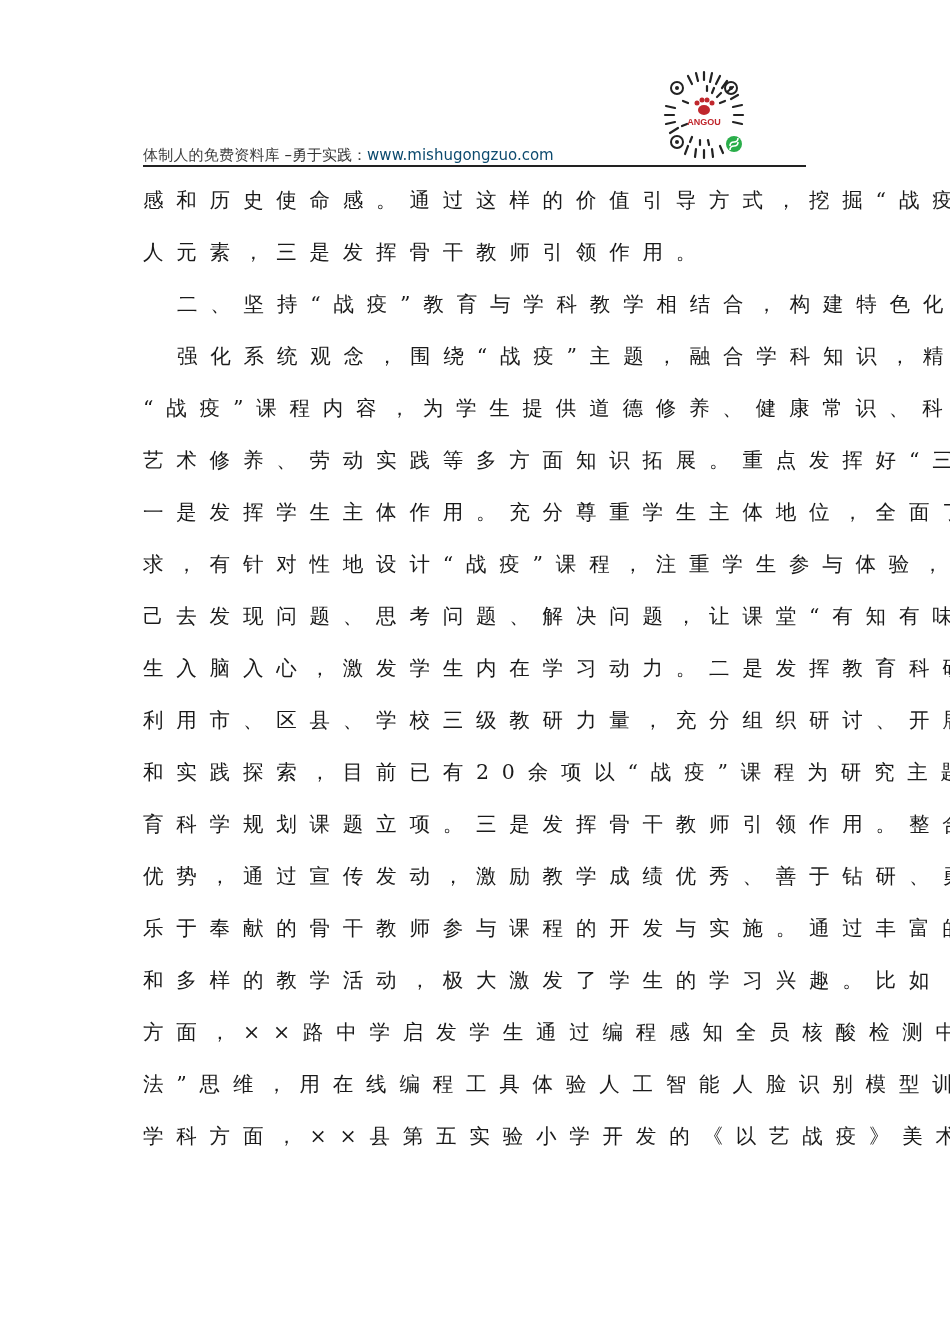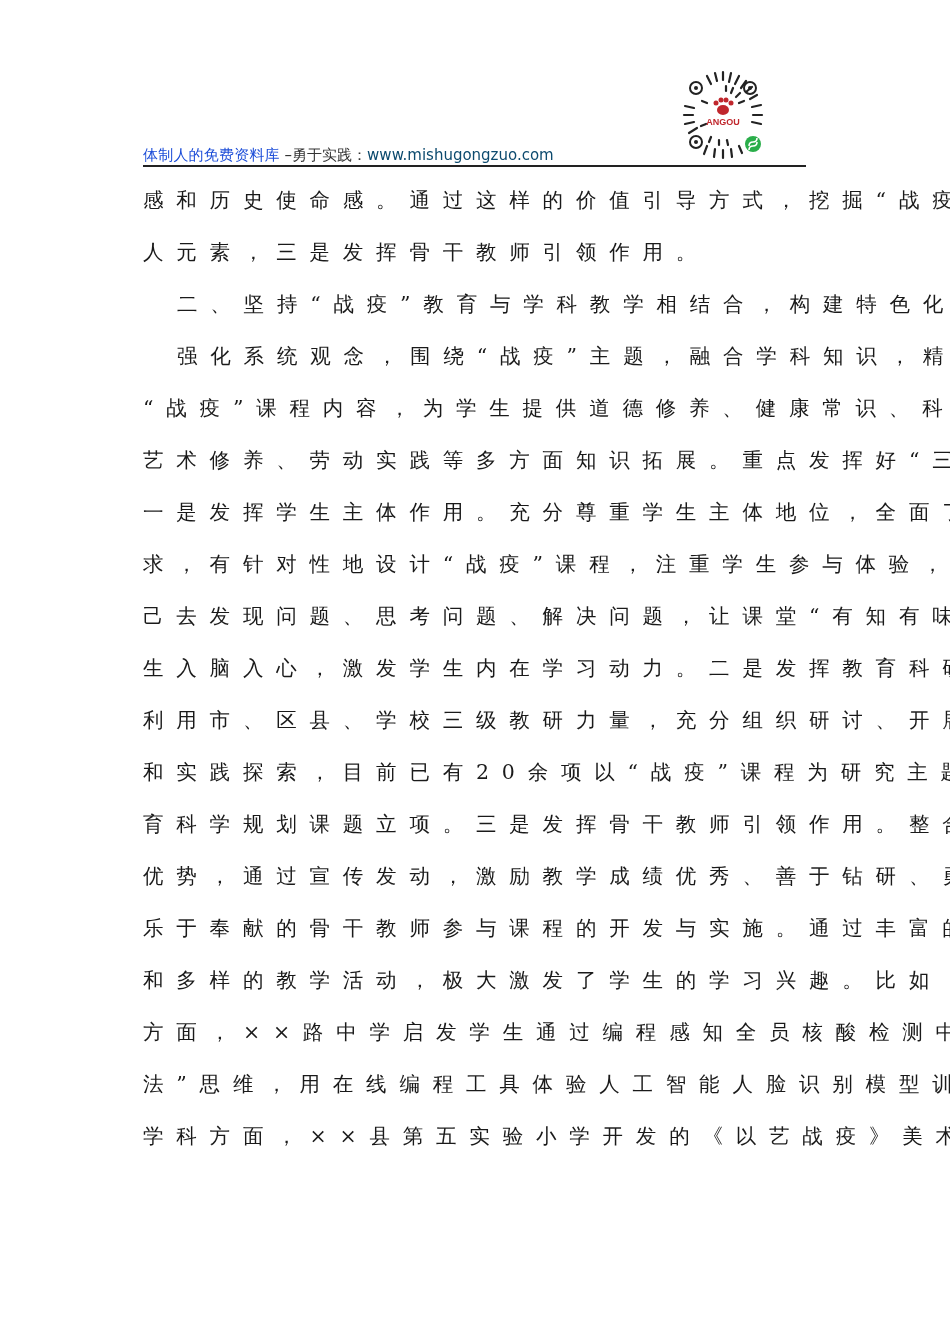--- a/index.html
+++ b/index.html
@@ -1,23 +1,23 @@
 <!DOCTYPE html>
 <html><head>
 <meta charset="utf-8">
 <style>
   html, body { margin: 0; padding: 0; background: #ffffff; }
   body { width: 950px; height: 1344px; position: relative; overflow: hidden; font-family: "DejaVu Serif", "Liberation Serif", serif; }
   .page { position: absolute; left: 0; top: 0; width: 950px; height: 1344px; background: #fff; }
   .header-bar { position: absolute; left: 143px; top: 146px; width: 600px; height: 18px; font-family: "DejaVu Sans", "Liberation Sans", sans-serif; font-size: 15px; line-height: 18px; white-space: nowrap; }
-  .header-bar .red { color: #1d4ed8; letter-spacing: 0.2px; }
+  .header-bar .red { color: #404040; letter-spacing: 0.2px; }
   .header-bar .dark { color: #333333; }
   .header-bar .blue { color: #0c4a6e; }
   .header-rule { position: absolute; left: 143px; top: 165px; width: 663px; height: 2px; background: #222; }
-  .qr { position: absolute; left: 676px; top: 68px; width: 95px; height: 95px; }
+  .qr { position: absolute; left: 657px; top: 68px; width: 95px; height: 95px; }
   .body-text { position: absolute; left: 143px; top: 180px; width: 680px; }
   .line { height: 52px; line-height: 40px; font-size: 20.5px; color: #1a1a1a; letter-spacing: 12.8px; white-space: nowrap; }
   .indent { padding-left: 34px; }
 </style>
 </head>
 <body>
 
 <div class="page">
 
   <div class="header-bar">

